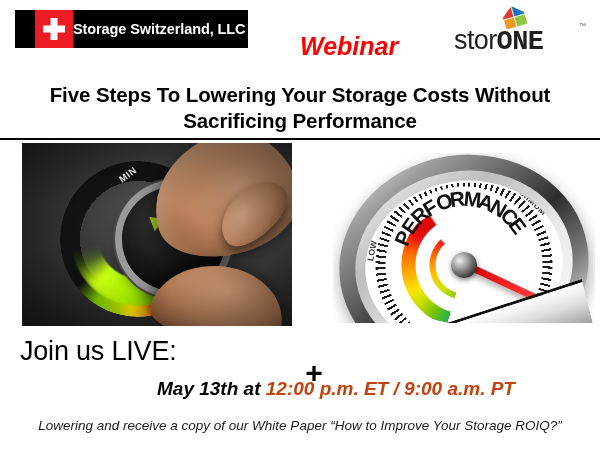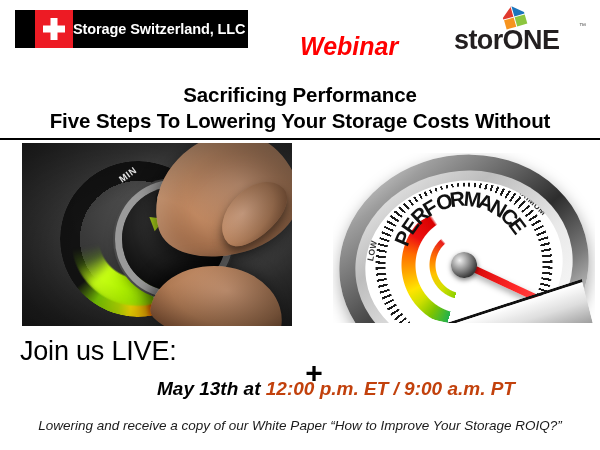--- a/index.html
+++ b/index.html
@@ -105,22 +105,22 @@
     left: 0;
     top: 22px;
     width: 132px;
     height: 28px;
     font-size: 27px;
     line-height: 28px;
     color: #231f20;
     white-space: nowrap;
     letter-spacing: -0.6px;
   }
-  .storone-word .thin { font-weight: 700; }
-  .storone-word .bold { font-weight: bold; }
+  .storone-word .thin { font-weight: 400; }
+  .storone-word .bold { font-weight: bold; font-family: Liberation Mono, monospace; }
   .storone-tm {
     position: absolute;
     right: 0px;
     top: 18px;
     font-size: 7px;
     color: #555;
   }
 
   
   .title {
@@ -519,22 +519,22 @@
         <path d="M29 27 L29 46 L9 46 L9 27 Z" fill="#f7941e"></path>
       </g>
     </svg>
     <div class="storone-word">
       <span class="thin">stor</span><span class="bold">ONE</span>
     </div>
     <div class="storone-tm">™</div>
   </div>
 
   <div class="title">
+    <div>Five Steps To Lowering Your Storage Costs Without</div>
     <div>Sacrificing Performance</div>
-    <div>Five Steps To Lowering Your Storage Costs Without</div>
   </div>
 
   <div class="divider"></div>
 
   <div class="media-row">
 
     <div class="knob-photo">
       <div class="knob-arc-outer"></div>
       <div class="knob-glow"></div>
       <div class="knob-tick-min">MIN</div>

